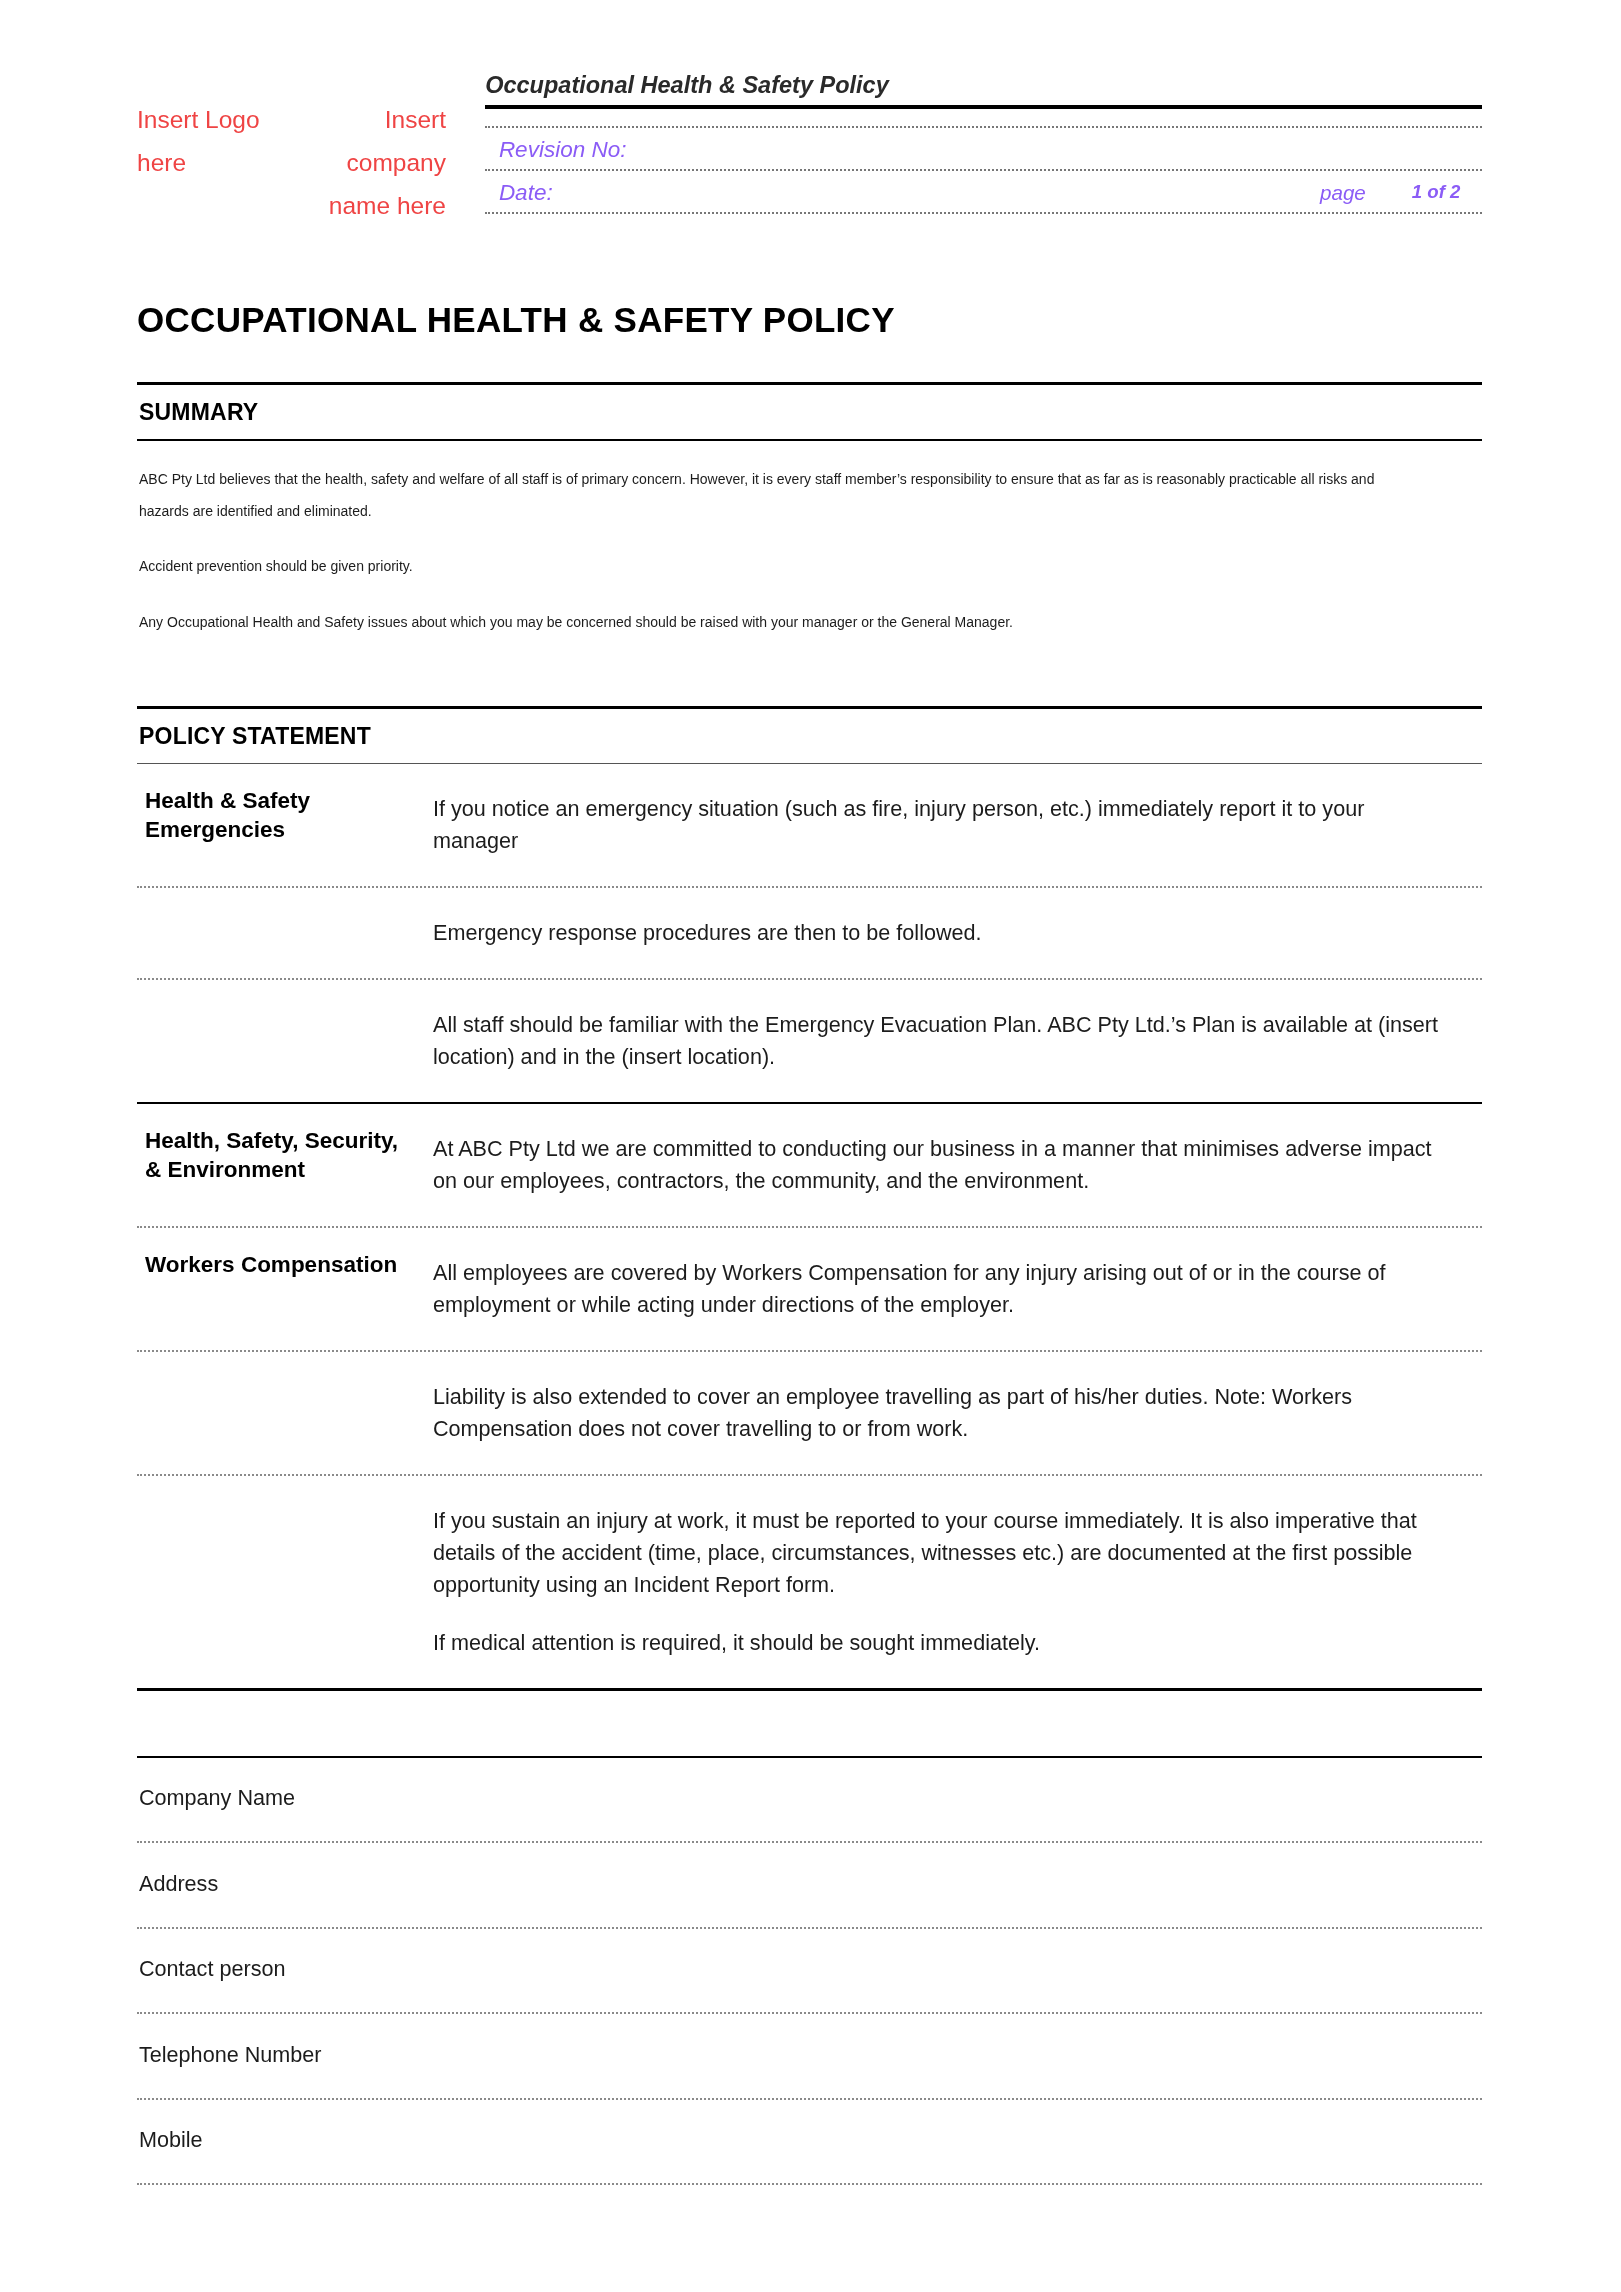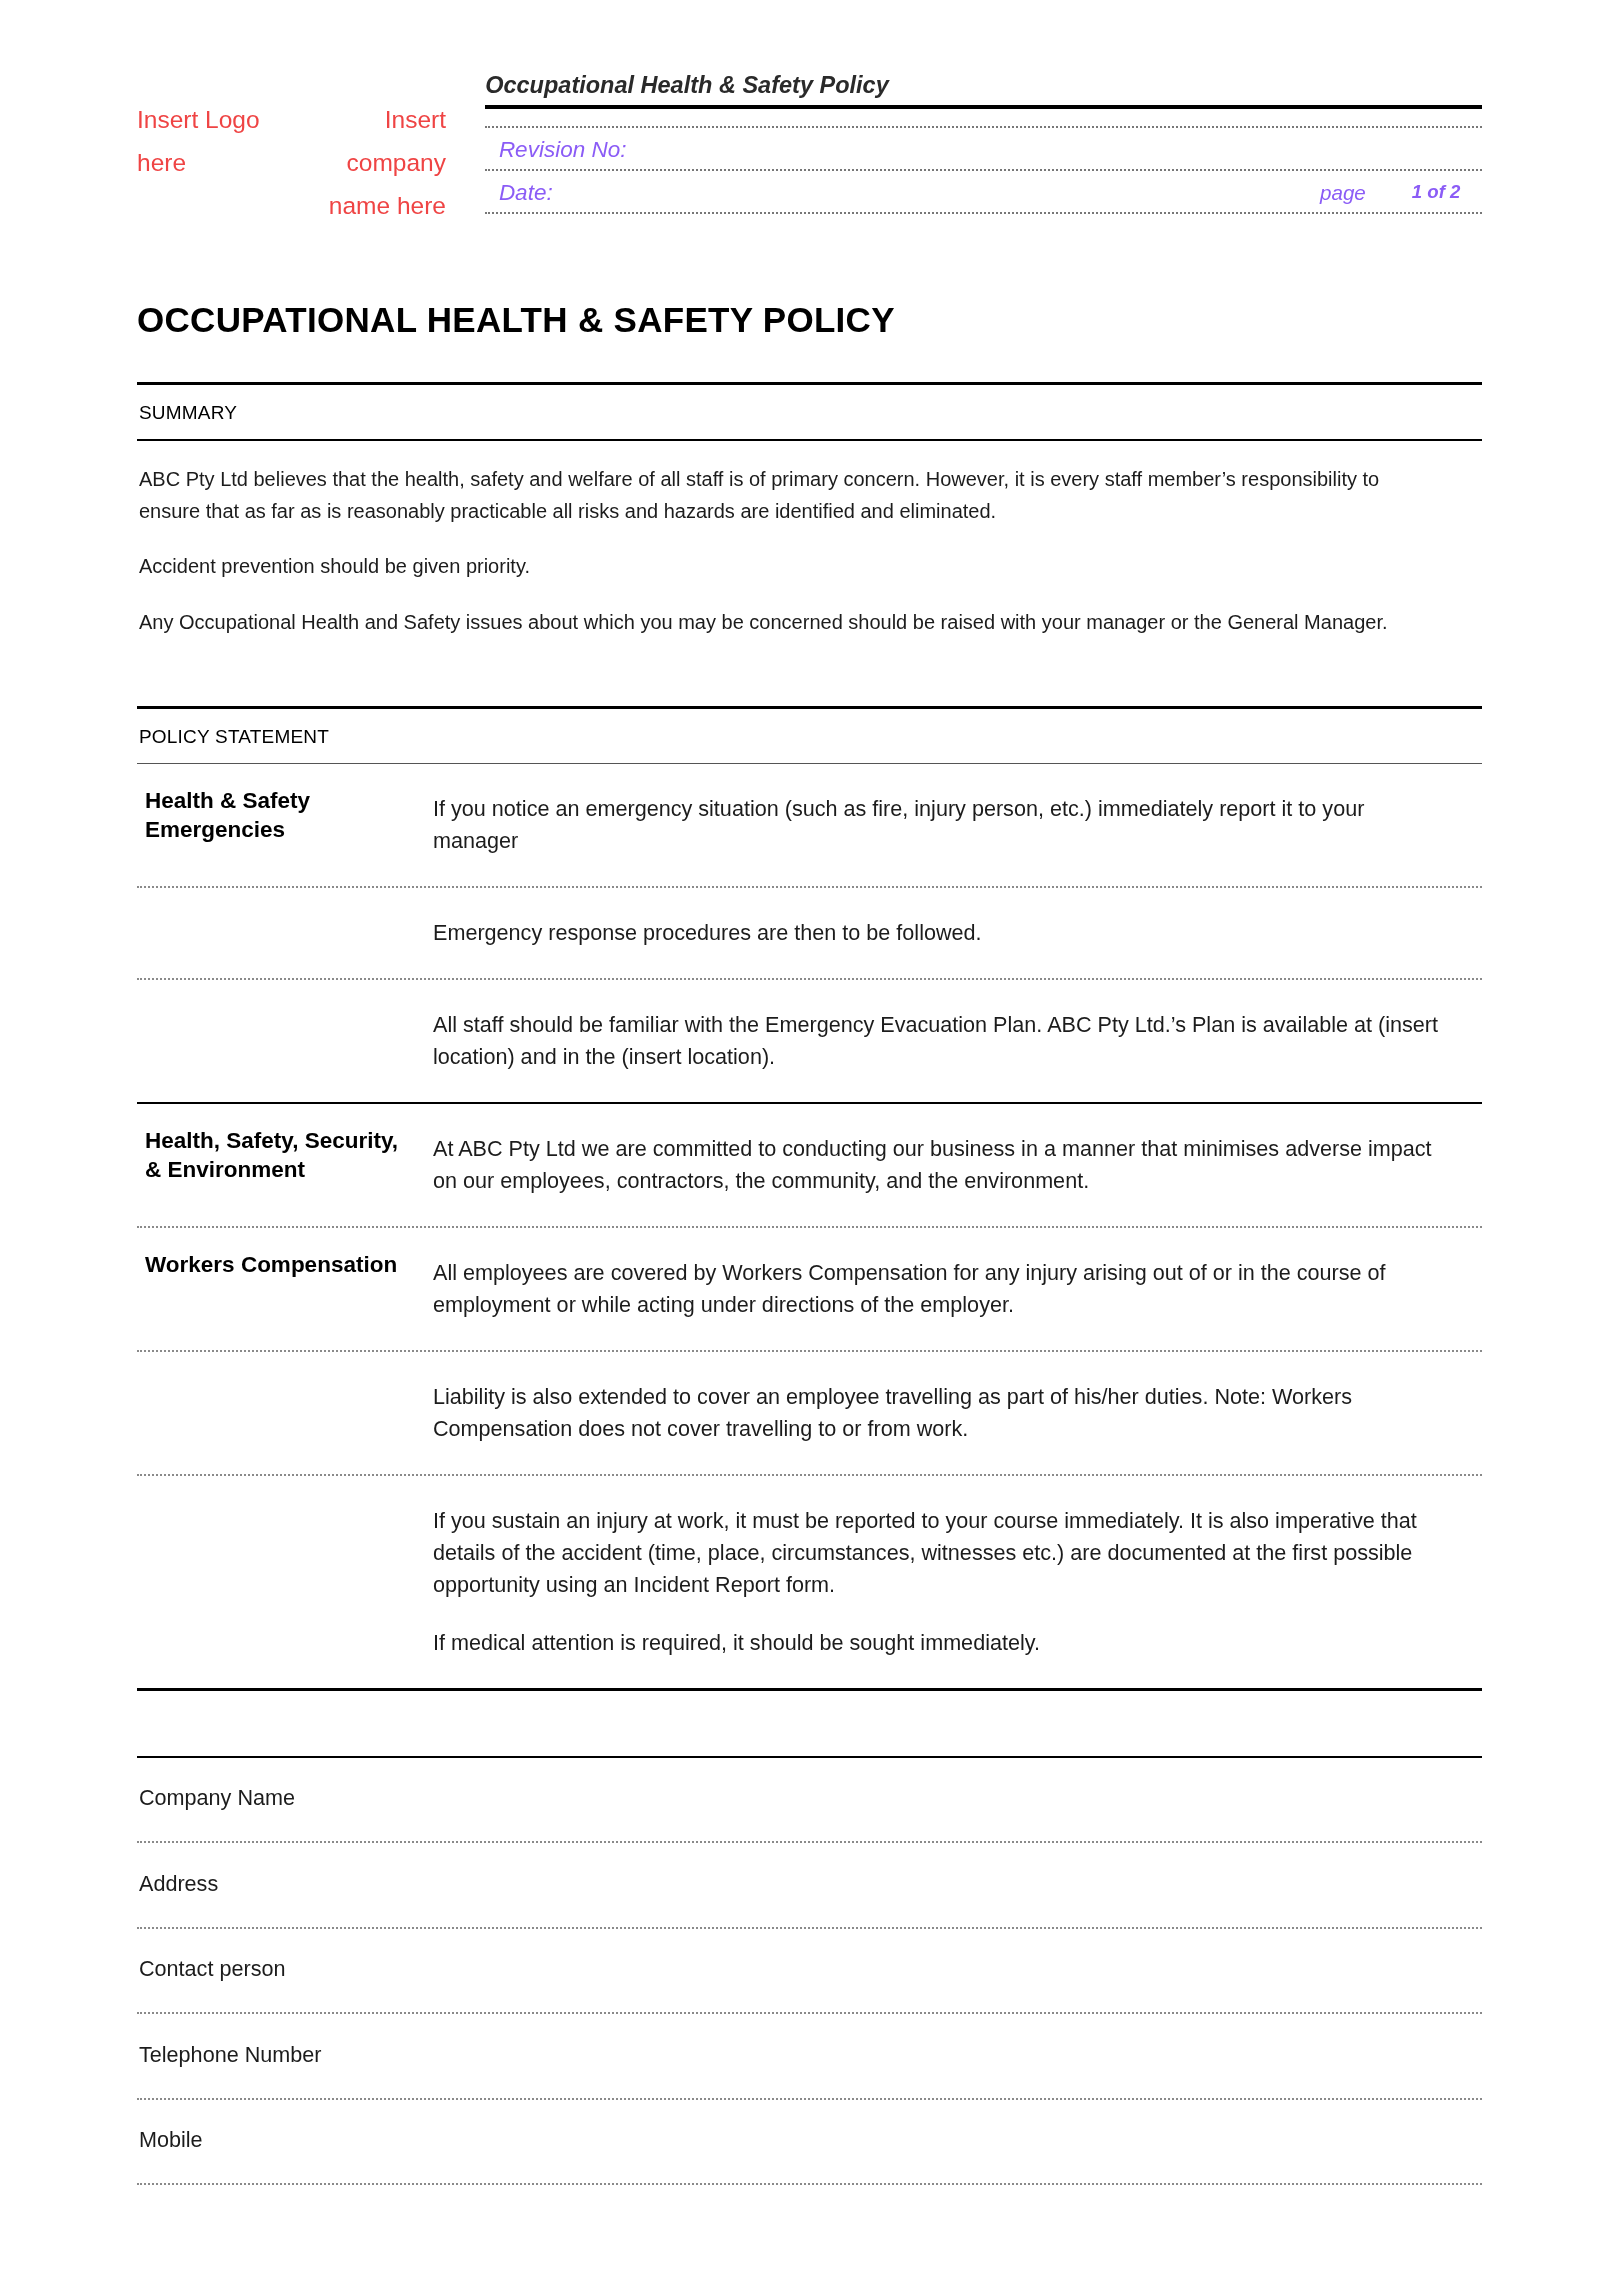--- a/index.html
+++ b/index.html
@@ -102,22 +102,22 @@
     margin-bottom: 0;
     line-height: 43px;
   }
 
   
   .section-band {
     margin-top: 41px;
   }
   .section-band.tight { margin-top: 35px; }
   .section-title {
-    font-size: 19px;
-    font-weight: normal;
+    font-size: 23px;
+    font-weight: bold;
     letter-spacing: 0.2px;
     padding: 13.7px 0 12.7px 2px;
     line-height: 27.4px;
   }
   .rule-medium {
     border-top: 3.9px solid #000000;
     height: 0;
   }
   .rule-thin {
     border-top: 2px solid #000000;
@@ -131,21 +131,21 @@
     border-top: 2px dotted #8a8a8a;
     height: 0;
   }
 
   
   .summary-body {
     padding: 21.6px 2px 25.5px 2px;
   }
   .summary-body p {
     margin: 0 0 23.5px 0;
-    font-size: 20px;
+    font-size: 14px;
     line-height: 32px;
     color: #1c1c1c;
     max-width: 1264px;
   }
   .summary-body p:last-child { margin-bottom: 8px; }
 
   
   .policy-row {
     display: flex;
     align-items: flex-start;

